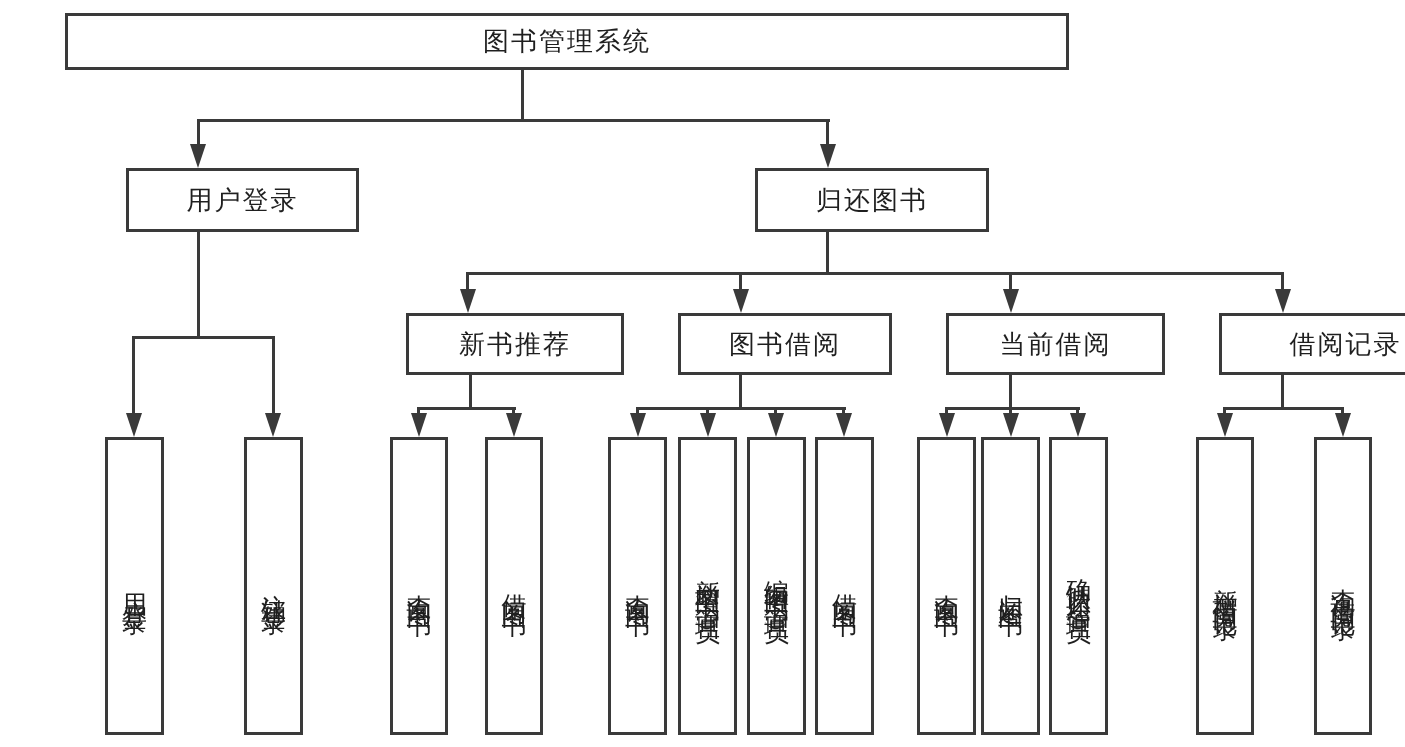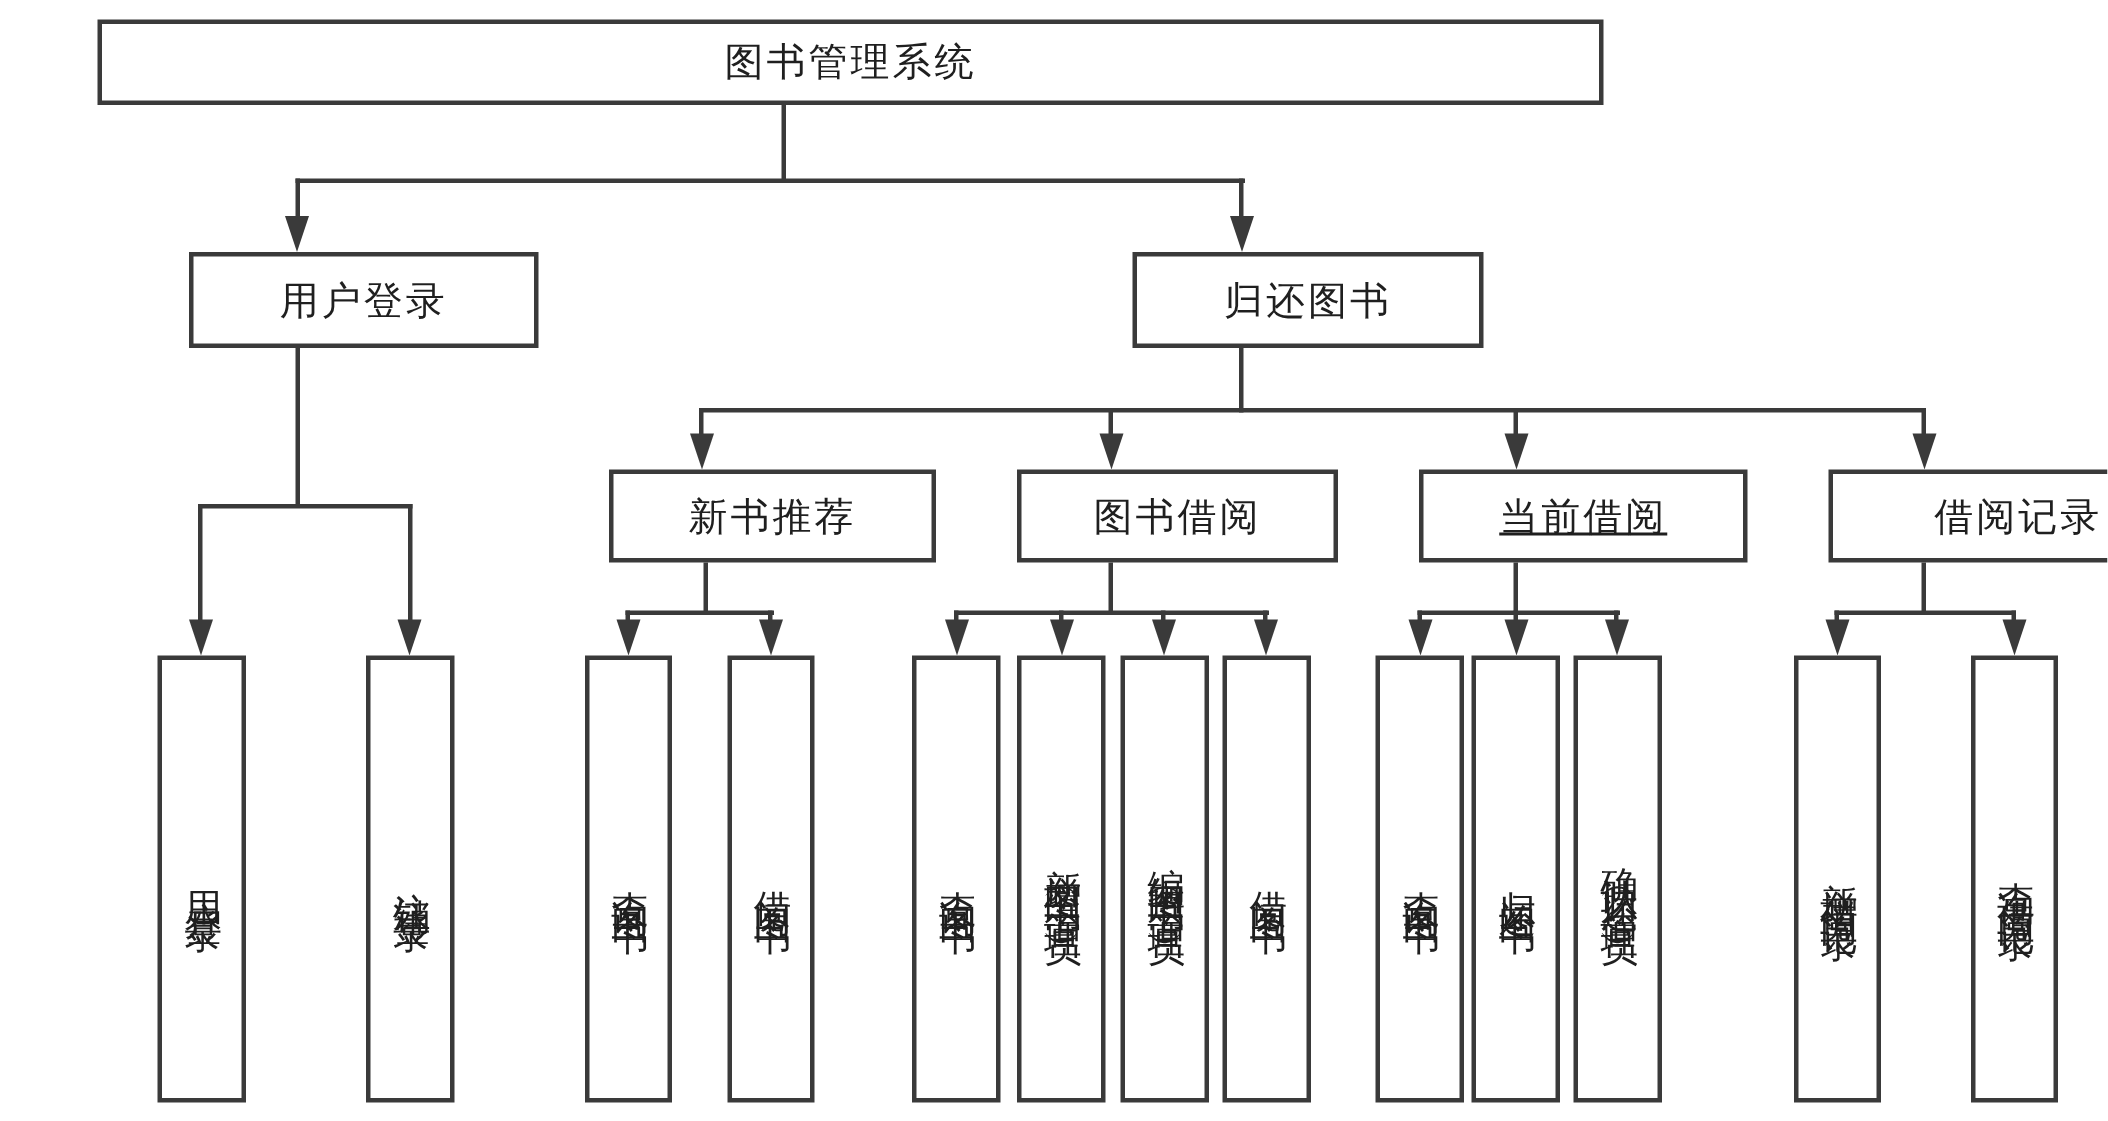--- a/index.html
+++ b/index.html
@@ -105,21 +105,21 @@
   <div class="v" style="left:739px; top:272px; height:20px;"></div>
   <div class="v" style="left:1009px; top:272px; height:20px;"></div>
   <div class="v" style="left:1281px; top:272px; height:20px;"></div>
   <div class="ah" style="left:460px; top:289px;"></div>
   <div class="ah" style="left:733px; top:289px;"></div>
   <div class="ah" style="left:1003px; top:289px;"></div>
   <div class="ah" style="left:1275px; top:289px;"></div>
 
   <div class="node" style="left:362px; top:313px; width:218px; height:62px;">新书推荐</div>
   <div class="node" style="left:634px; top:313px; width:214px; height:62px;">图书借阅</div>
-  <div class="node" style="left:902px; top:313px; width:219px; height:62px;text-decoration:underline;">当前借阅</div>
+  <div class="node" style="left:902px; top:313px; width:219px; height:62px;">当前借阅</div>
   <div class="node" style="left:1175px; top:313px; width:217px; height:62px;padding-left:36px;">借阅记录</div>
 
   <div class="v" style="left:469px; top:375px; height:34px;"></div>
   <div class="v" style="left:739px; top:375px; height:34px;"></div>
   <div class="v" style="left:1009px; top:375px; height:34px;"></div>
   <div class="v" style="left:1281px; top:375px; height:34px;"></div>
 
   <div class="h" style="left:417px; top:407px; width:99px;"></div>
   <div class="h" style="left:636px; top:407px; width:210px;"></div>
   <div class="h" style="left:945px; top:407px; width:135px;"></div>

